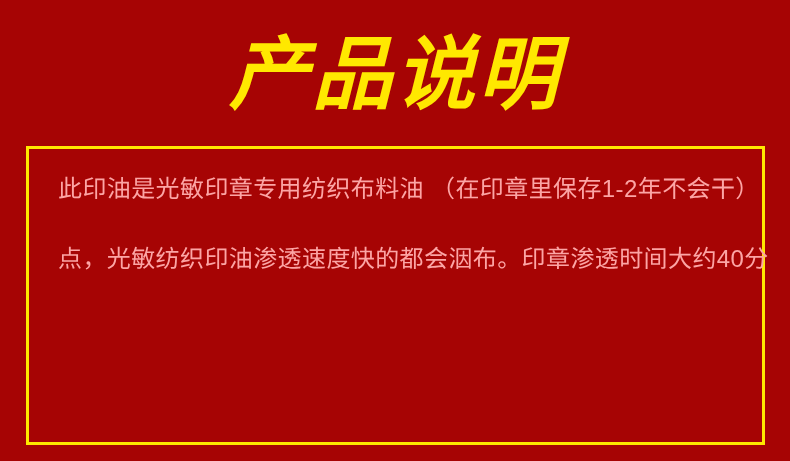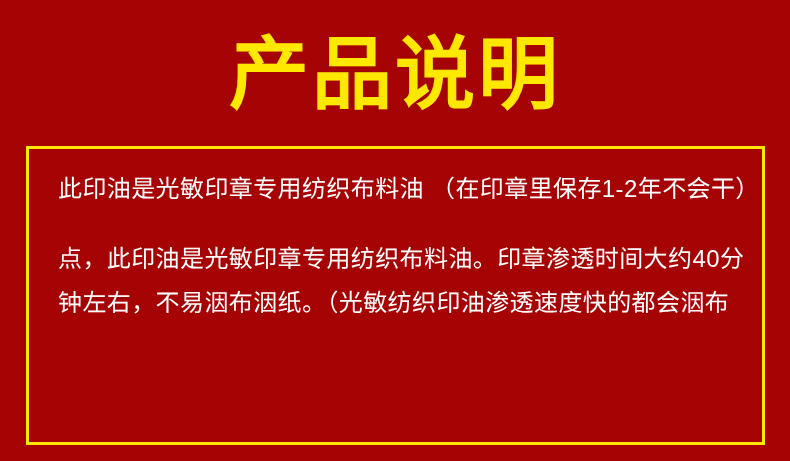--- a/index.html
+++ b/index.html
@@ -36,20 +36,21 @@
   #page-title {
     font-size: 80px;
     line-height: 80px;
     font-weight: 700;
     color: #ffe800;
     letter-spacing: 3px;
     margin: 0;
     padding: 0;
     white-space: nowrap;
     transform: translateY(2px);
+    font-style: italic;
   }
 
   
   #description-box {
     position: absolute;
     left: 26px;
     top: 146px;
     width: 739px;
     height: 299px;
     border: 3px solid #ffe800;
@@ -64,21 +65,21 @@
   }
 
   .paragraph {
     margin: 0;
     padding: 0;
   }
   .para-line {
     display: block;
     font-size: 24px;
     line-height: 44px;
-    color: #ffffff;
+    color: #fca5a5;
     font-weight: 400;
     white-space: nowrap;
     letter-spacing: 0.4px;
   }
   .para-gap {
     display: block;
     height: 26px;
   }
 </style>
 </head>
@@ -93,20 +94,19 @@
   <div id="description-box">
     <div id="description-body">
 
       <p class="paragraph">
         <span class="para-line">此印油是光敏印章专用纺织布料油 （在印章里保存1-2年不会干）</span>
       </p>
 
       <span class="para-gap"></span>
 
       <p class="paragraph">
-        <span class="para-line">点，此印油是光敏印章专用纺织布料油。印章渗透时间大约40分</span>
-        <span class="para-line">钟左右，不易洇布洇纸。（光敏纺织印油渗透速度快的都会洇布</span>
+        <span class="para-line">点，光敏纺织印油渗透速度快的都会洇布。印章渗透时间大约40分</span>
       </p>
 
     </div>
   </div>
 
 </div>
 
 </body></html>

